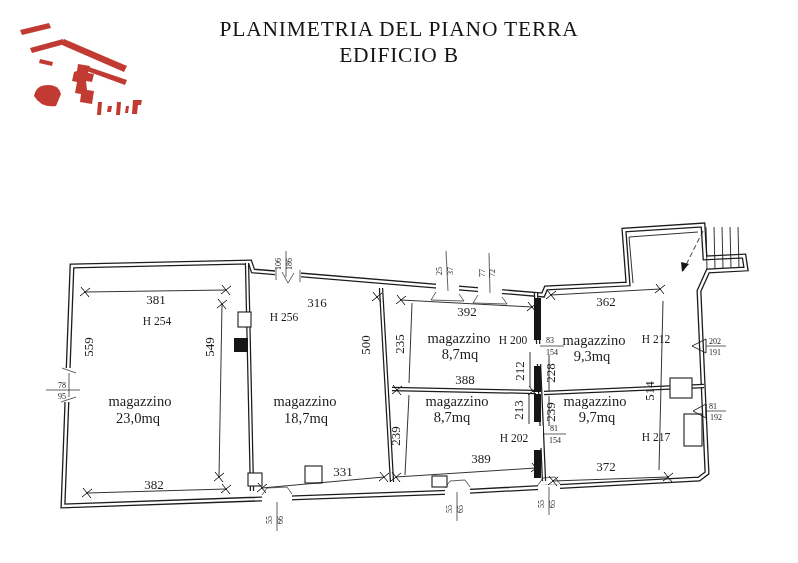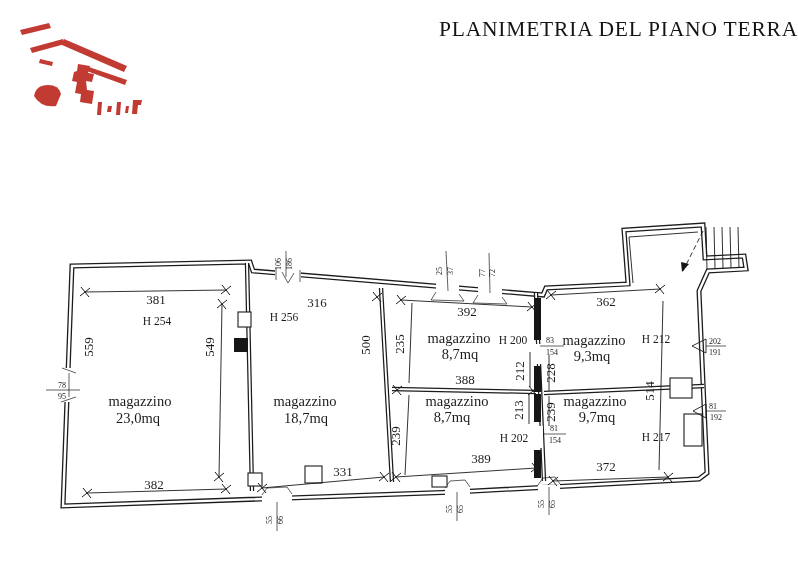--- a/index.html
+++ b/index.html
@@ -1,18 +1,18 @@
 <!DOCTYPE html>
 <html><head>
 <meta charset="utf-8">
 <style>
   html,body{margin:0;padding:0;background:#e9e9e9;}
   .page{position:relative;width:798px;height:563px;background:#ffffff;overflow:hidden;
         font-family:"Liberation Serif","DejaVu Serif",serif;color:#1c1c1c;}
-  .titleblock{position:absolute;left:0;right:0;top:16px;text-align:right;line-height:1.22;}
+  .titleblock{position:absolute;left:0;right:0;top:16px;text-align:center;line-height:1.22;}
   .titleblock .t1,.titleblock .t2{font-size:21.5px;letter-spacing:0.8px;font-weight:400;color:#141414;}
   svg{position:absolute;}
   .plan{left:0;top:0;}
   .logo{left:14px;top:18px;}
   
   .wallA{stroke:#1c1c1c;stroke-width:5;fill:#ffffff;stroke-linejoin:miter;}
   .wallAi{stroke:#ffffff;stroke-width:2.4;fill:none;stroke-linejoin:miter;}
   .wB{stroke:#1c1c1c;stroke-width:4.4;fill:none;}
   .wBi{stroke:#ffffff;stroke-width:1.9;fill:none;}
   .ln{stroke:#1c1c1c;stroke-width:0.9;fill:none;}
@@ -30,20 +30,21 @@
   .tiny{font:8px "Liberation Serif",serif;text-anchor:middle;}
   .red{fill:#c23b33;}
 </style>
 </head>
 <body>
 
 <div class="page">
 
   <div class="titleblock">
     <div class="t1">PLANIMETRIA DEL PIANO TERRA</div>
+    <div class="t2">EDIFICIO B</div>
   </div>
 
   <svg class="logo" width="140" height="110" viewBox="0 0 140 110">
     <g class="red">
       <path d="M6,12 L35,5 L37,10 L8,17 Z"></path>
       <path d="M16,30 L49,21 L51,26 L18,35 Z"></path>
       <path d="M50,21 L113,48 L110,54 L48,27 Z"></path>
       <path d="M26,41 L39,44 L38,48 L25,45 Z"></path>
       <path d="M72,48 L113,62 L111,67 L70,52 Z"></path>
       <path d="M64,46 L76,48 L74,55 L80,56 L78,64 L72,63 L73,72 L80,73 L78,86 L66,84 L67,76 L61,75 L63,64 L58,63 L60,54 L63,53 Z"></path>

